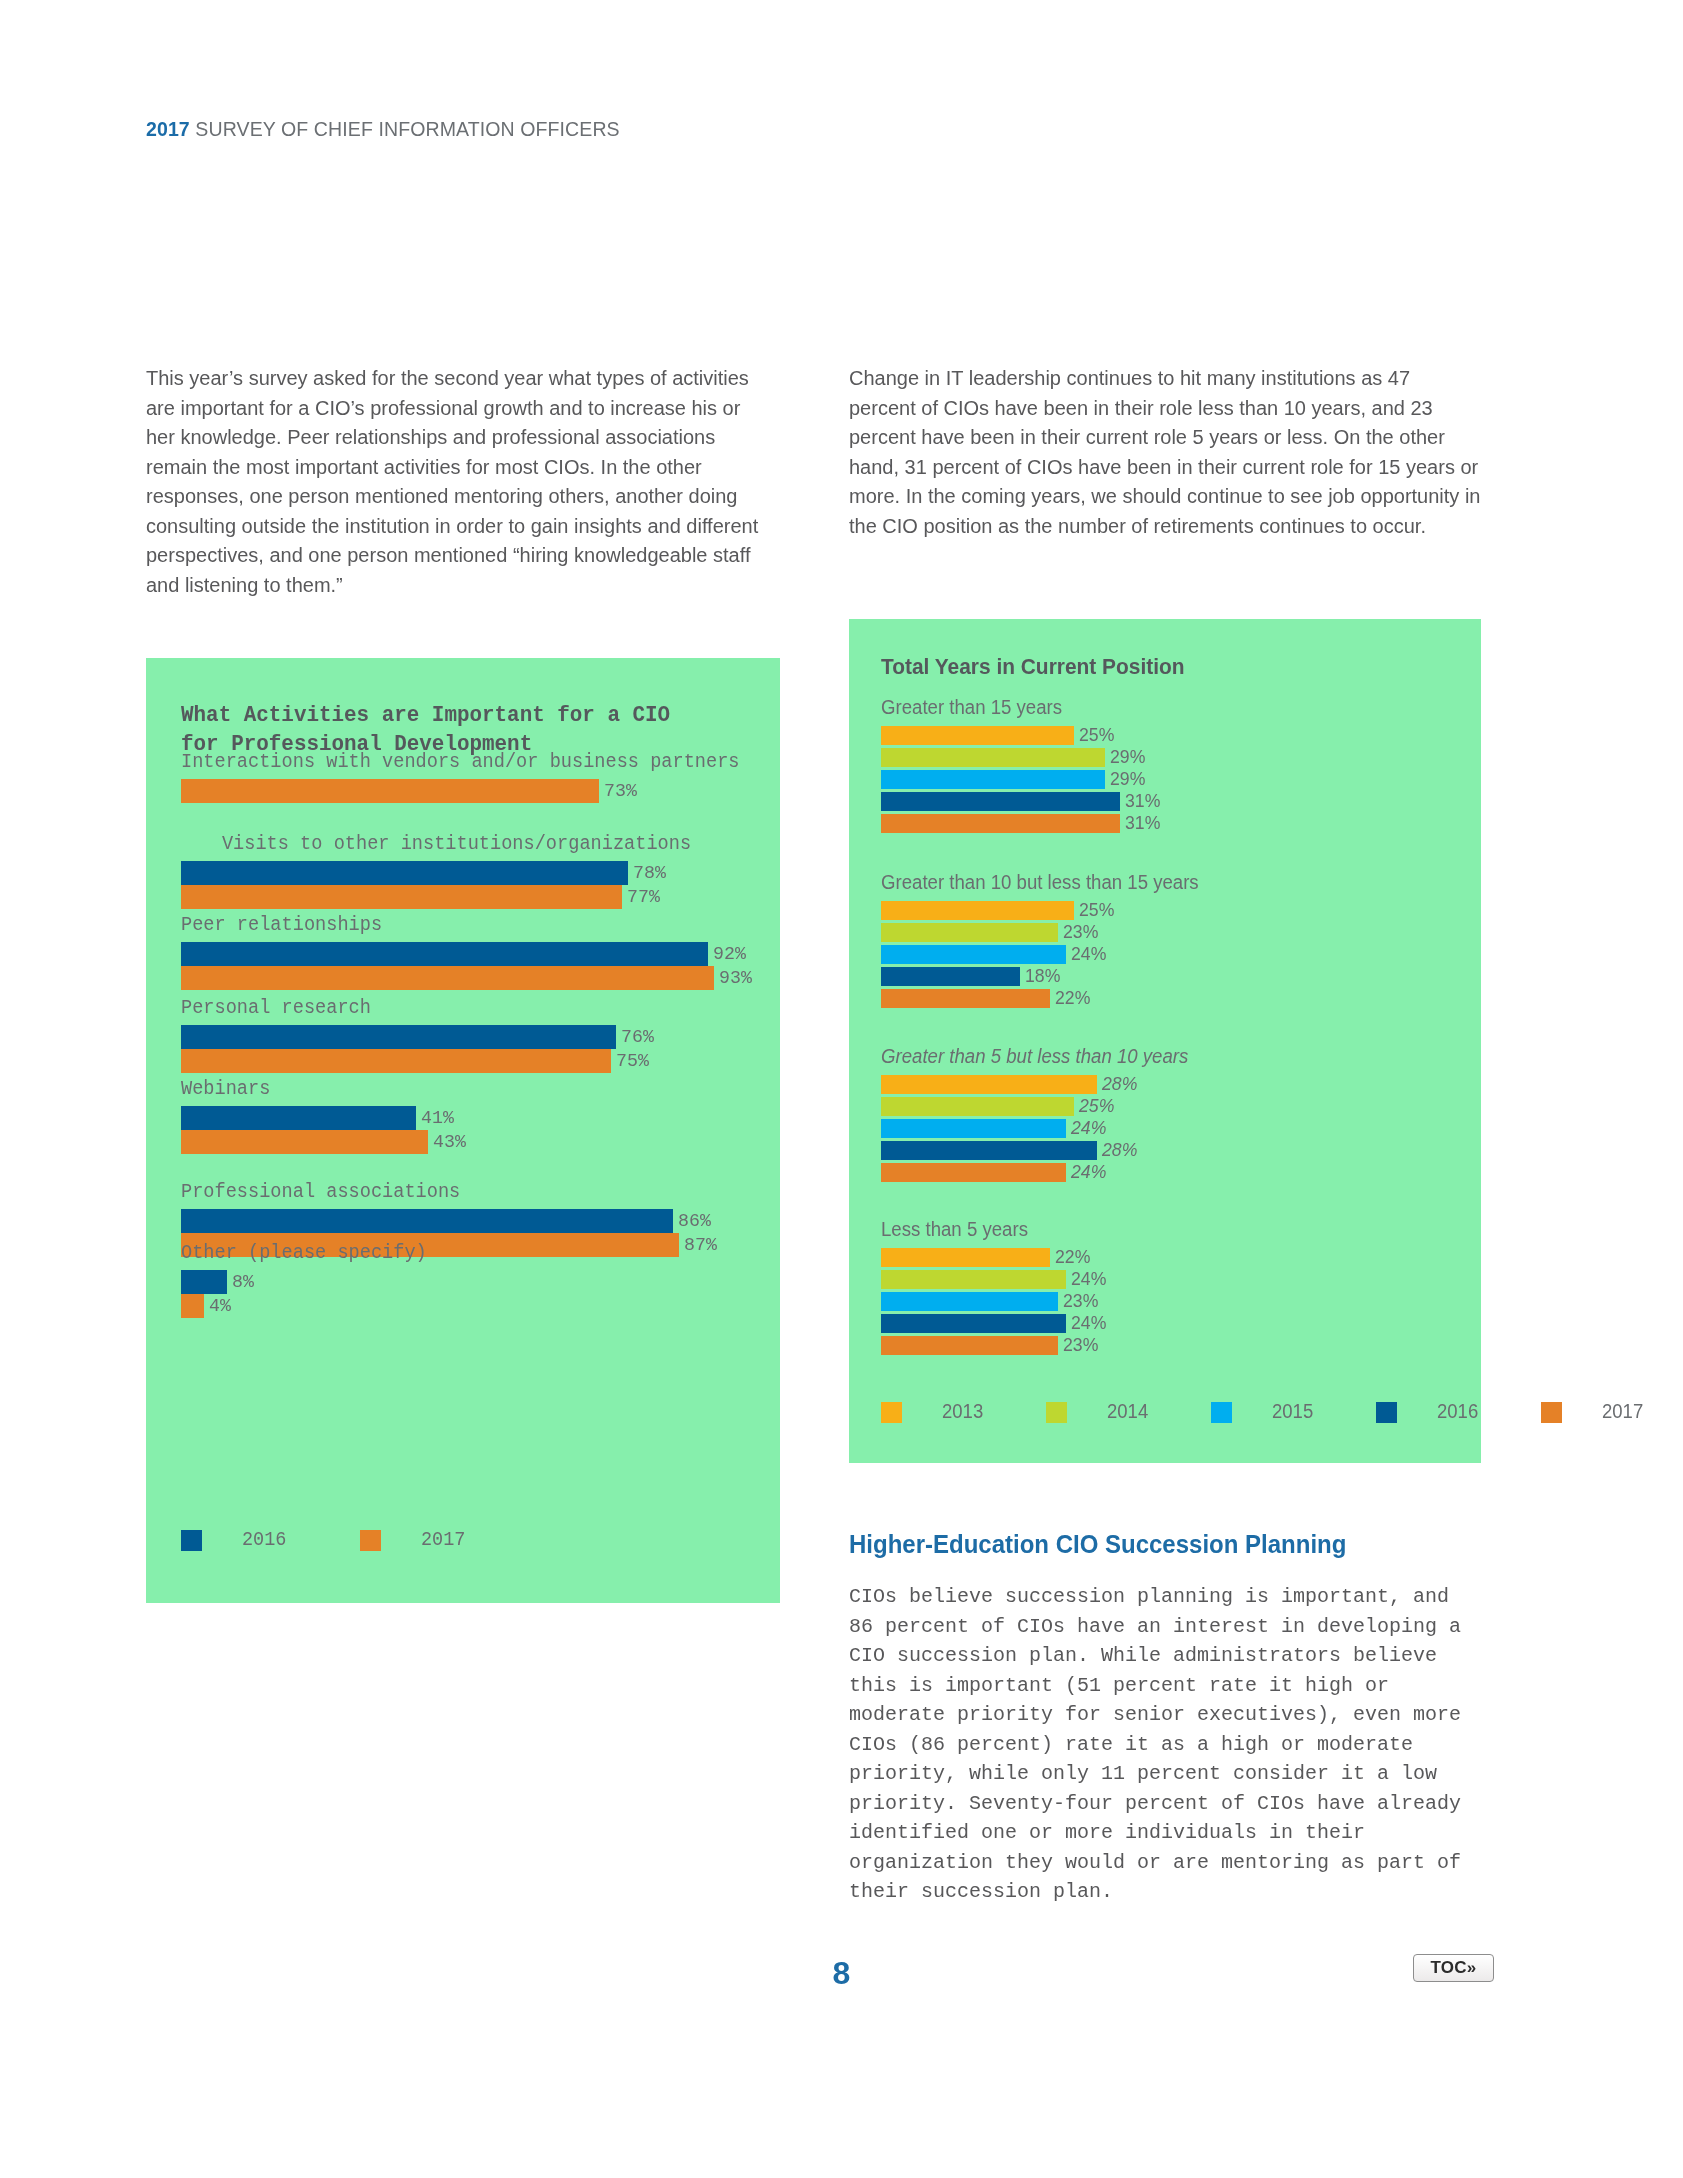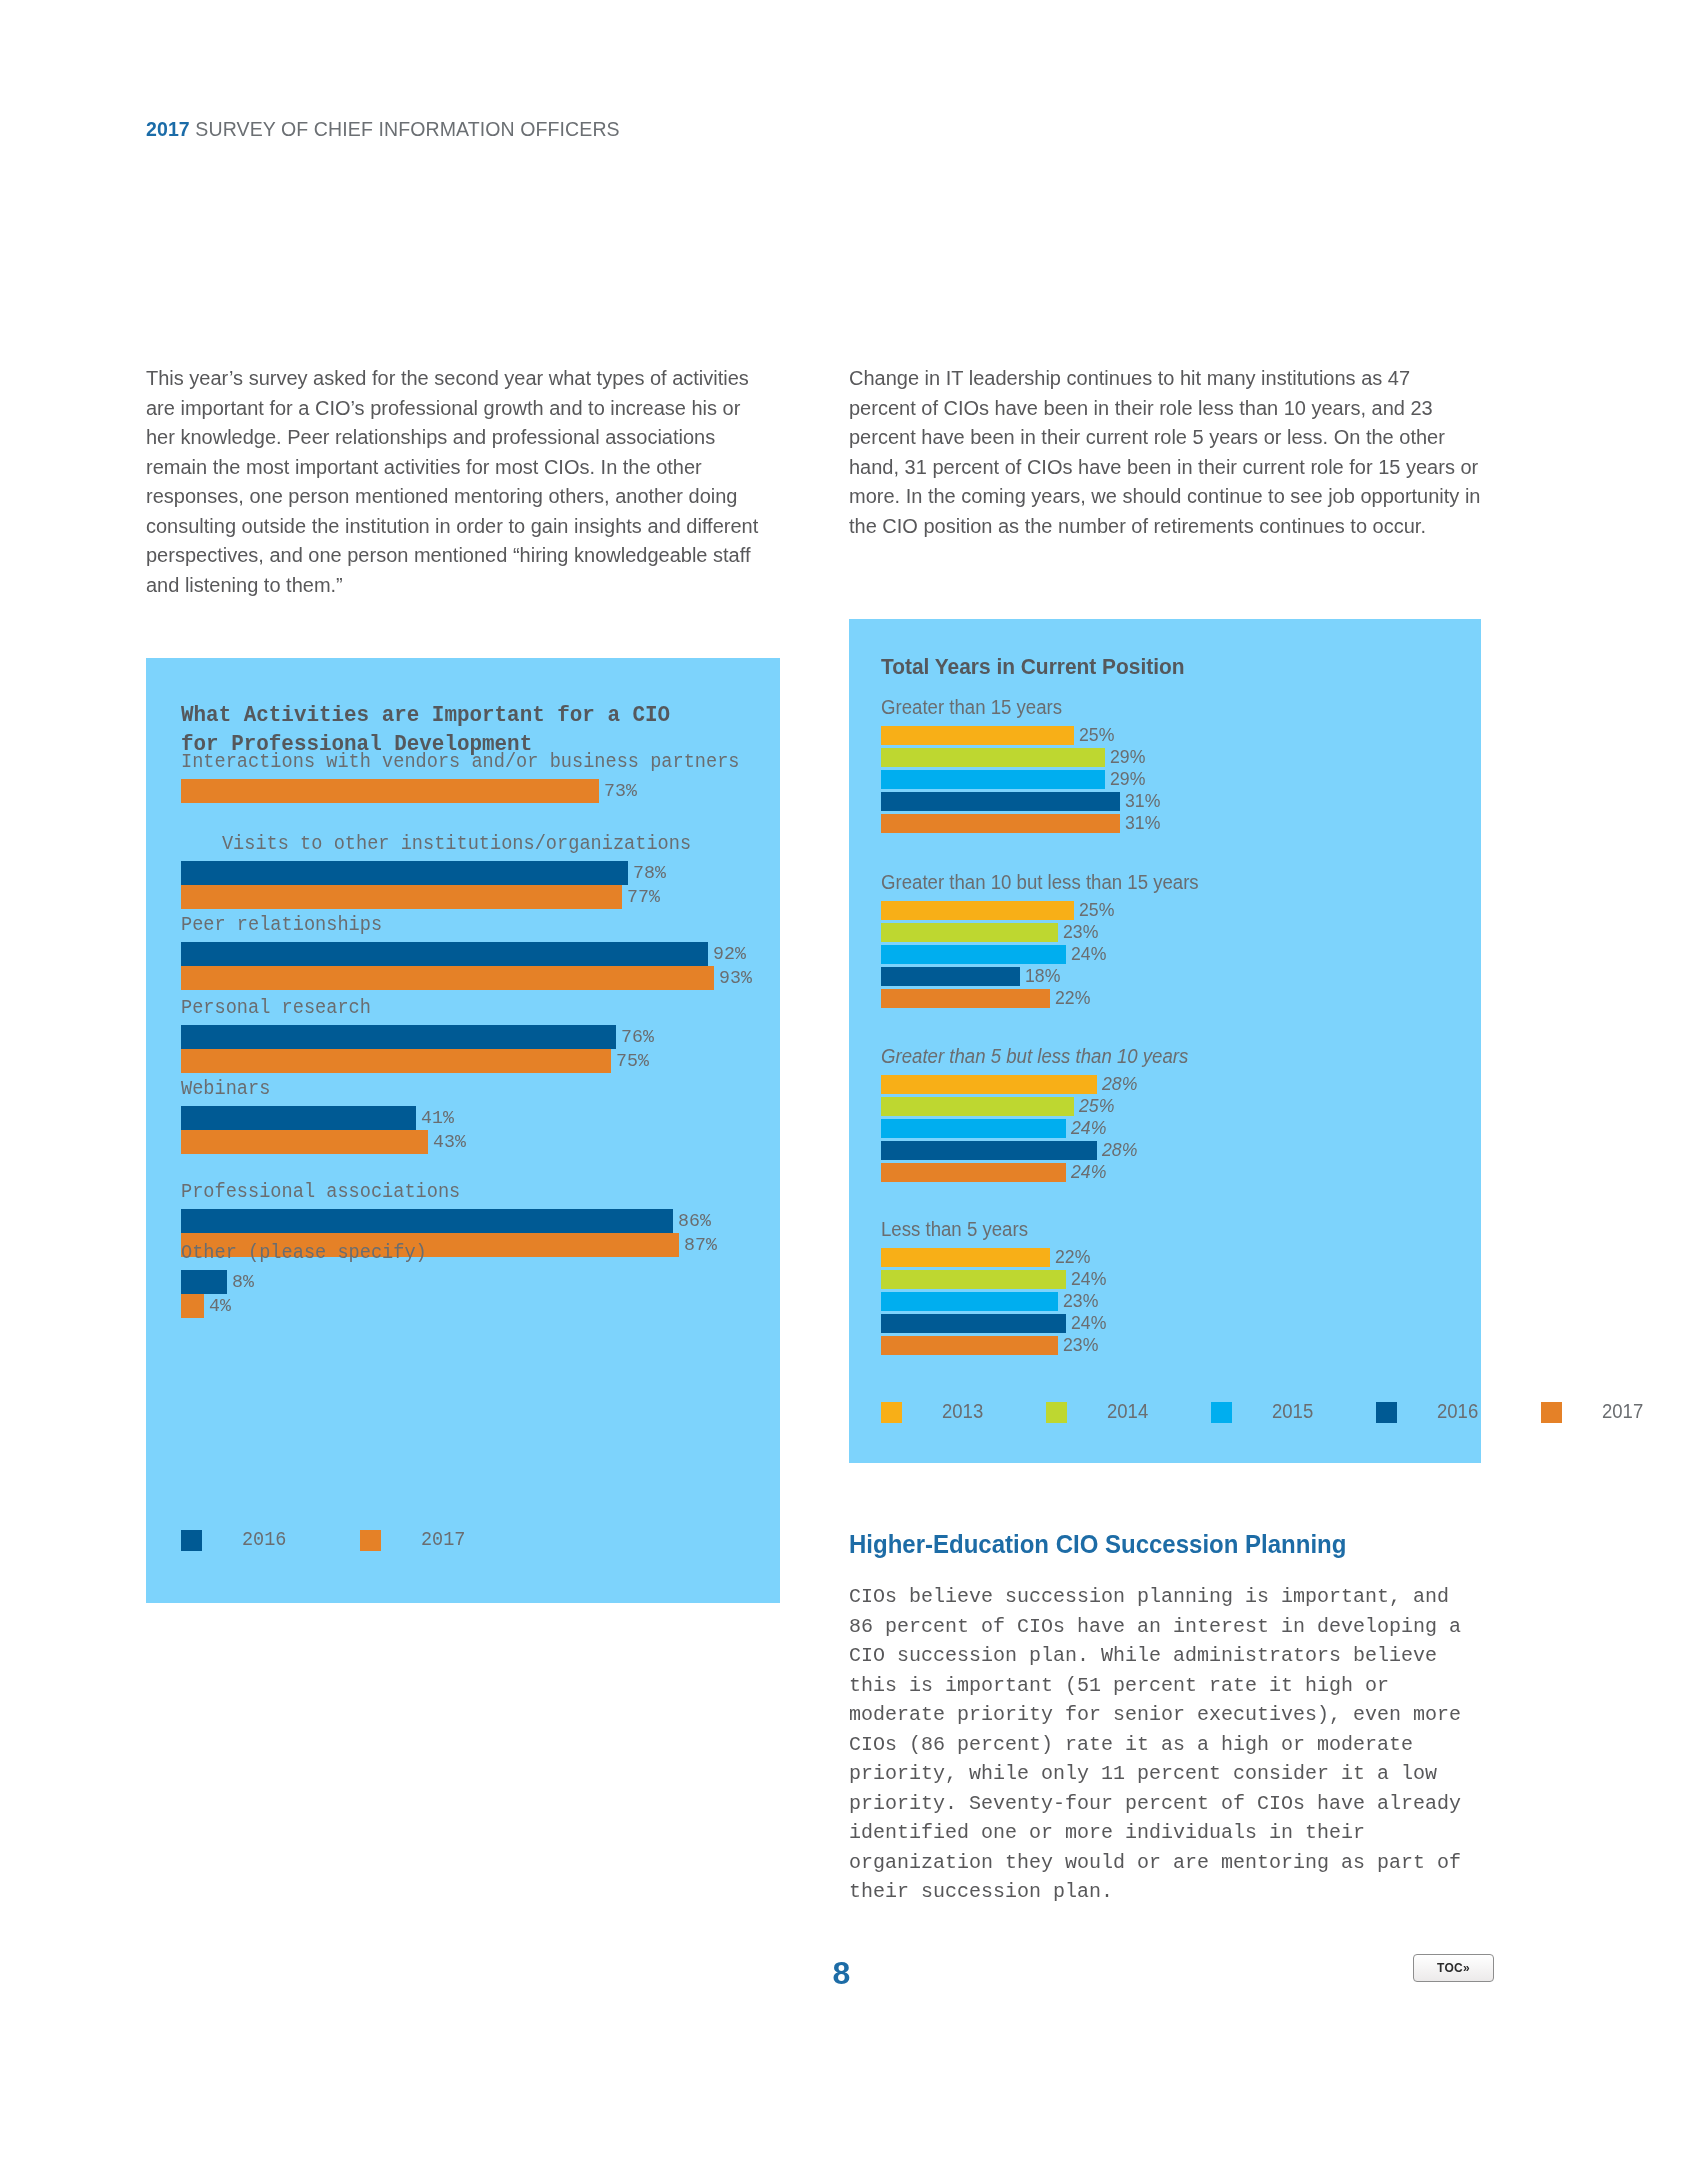--- a/index.html
+++ b/index.html
@@ -34,21 +34,21 @@
   p.body{
     margin:0;
     font-size:20px;
     line-height:29.5px;
     color:#58585a;
     letter-spacing:0px;
   }
 
   
   .panel{
-    background:#7dd3fc;
+    background:#86efac;
     position:absolute;
   }
   #panel-left{left:146px;top:658px;width:634px;height:945px;font-family:Liberation Mono, monospace;}
   #panel-right{left:849px;top:619px;width:632px;height:844px;}
 
   .panel-title{
     font-weight:700;
     color:#55585c;
     font-size:22px;
     line-height:29px;
@@ -105,21 +105,21 @@
   .page-number{
     position:absolute;left:0;right:0;top:1955px;
     text-align:center;font-size:32px;font-weight:700;color:#1d6ca6;
   }
   .toc-button{
     position:absolute;left:1413px;top:1954px;
     width:79px;height:26px;
     border:1.5px solid #8d8d8d;border-radius:4px;
     background:linear-gradient(#ffffff,#eceaea);
     display:flex;align-items:center;justify-content:center;
-    font-size:12px;font-weight:700;color:#2b2b2b;letter-spacing:0.3px;
+    font-size:17px;font-weight:700;color:#2b2b2b;letter-spacing:0.3px;
   }
 </style>
 </head>
 <body>
 
 <div class="page">
 
   <div class="doc-header">
     <span class="yr">2017</span><span class="rest"> SURVEY OF CHIEF INFORMATION OFFICERS</span>
   </div>

